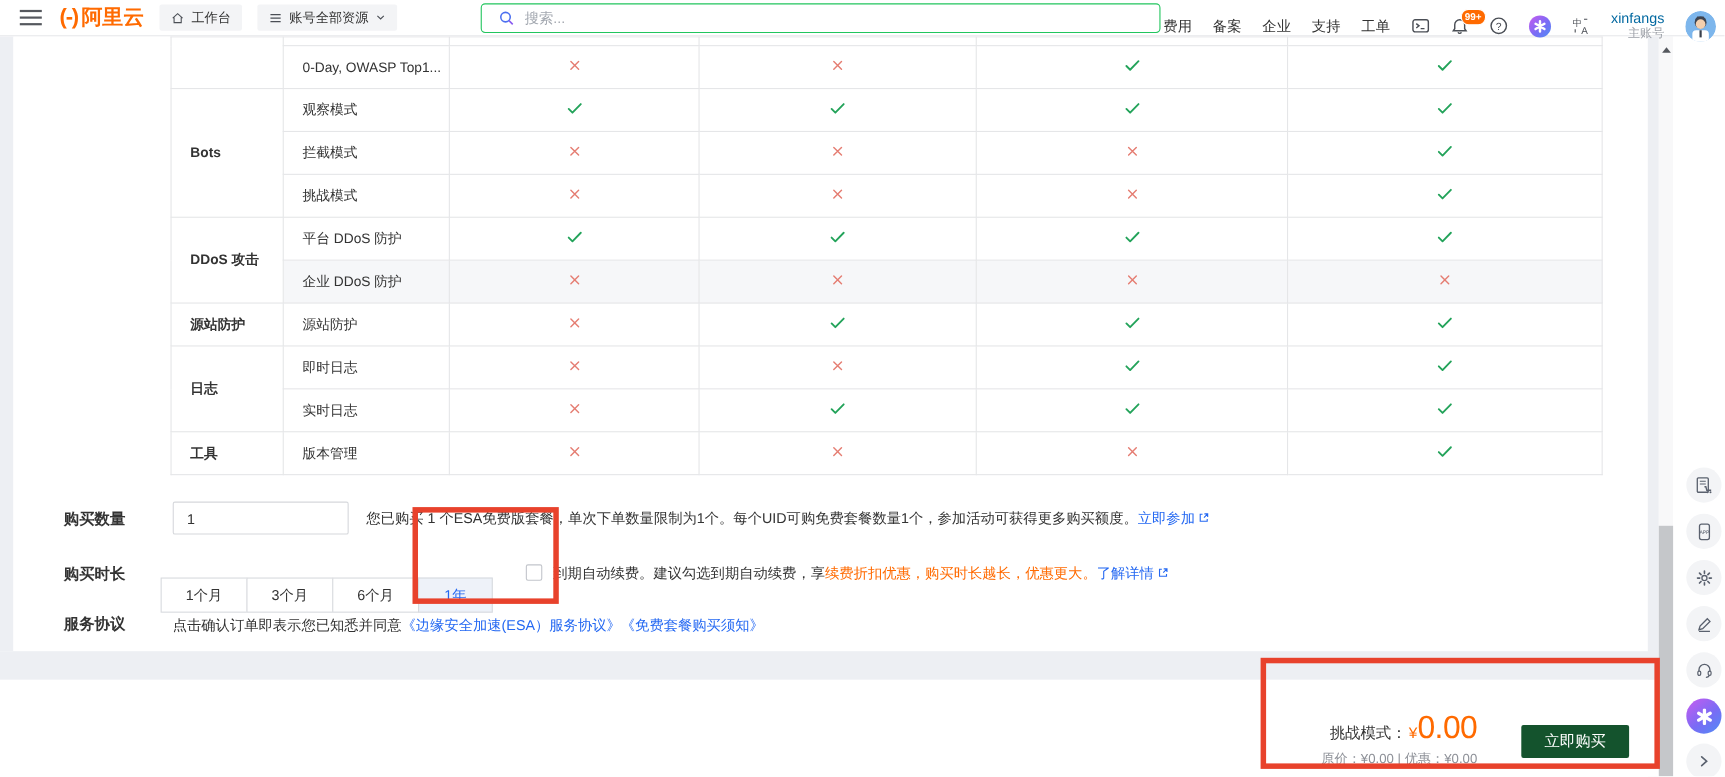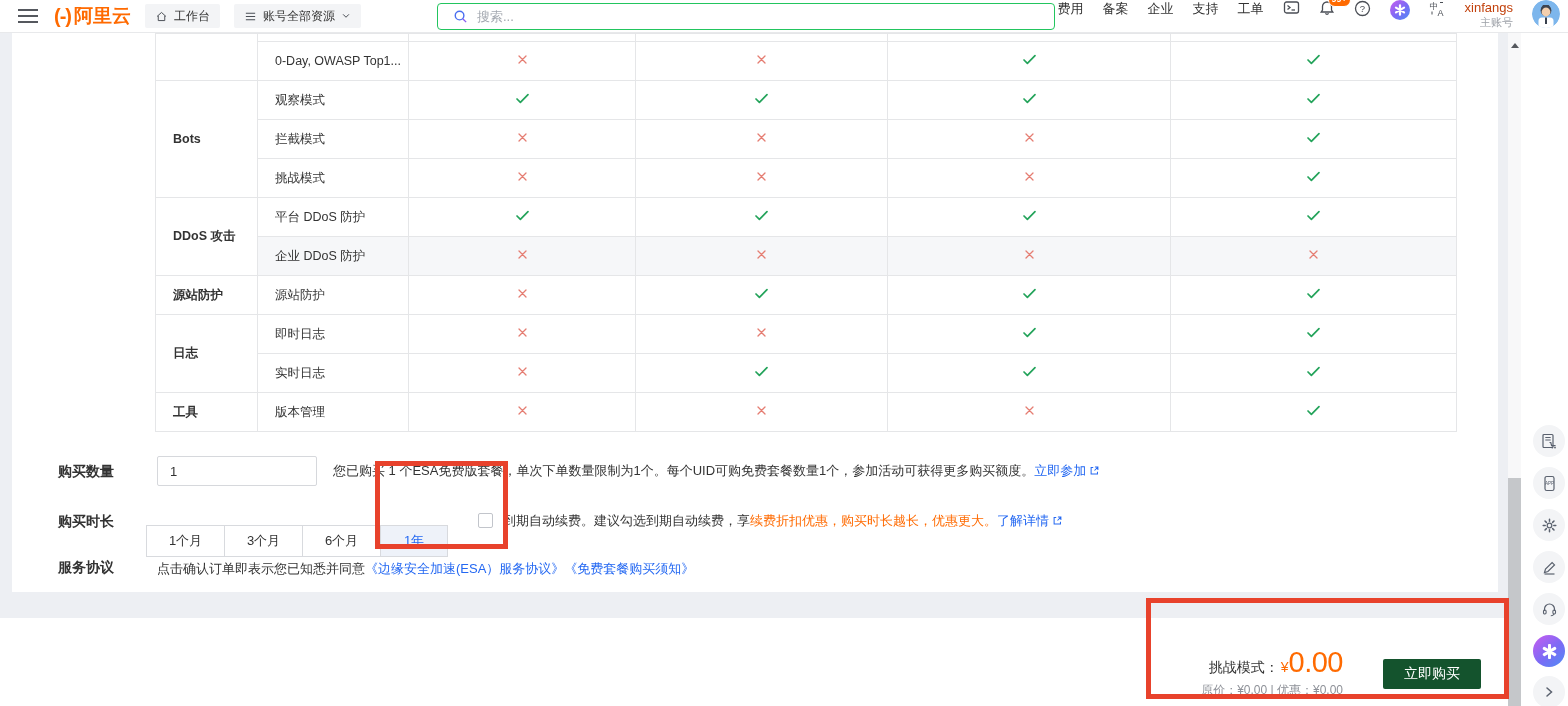--- a/index.html
+++ b/index.html
@@ -14,30 +14,30 @@
   .hamburger{ display:flex; flex-direction:column; gap:4px; cursor:pointer; padding:4px 2px;}
   .hamburger i{ display:block; width:20px; height:2px; background:#55585e; }
   .logo{ display:flex; align-items:center; gap:3px; color:#ff6a00; font-weight:bold; font-size:19px; white-space:nowrap; cursor:pointer;}
   .logo .mark{ font-size:20px; letter-spacing:-1px; font-weight:bold; }
   .chip{ display:flex; align-items:center; gap:6px; background:#f3f4f6; border-radius:2px; height:24px;
          padding:0 10px; font-size:12px; color:#333; cursor:pointer; white-space:nowrap; }
   .search{ position:absolute; left:437px; top:3px; width:618px; height:27px; border:1px solid #22c55e;
            border-radius:4px; background:#fff; display:flex; align-items:center; gap:9px; padding-left:15px; }
   .search input{ border:none; outline:none; font-size:13px; color:#333; width:520px; background:transparent;}
   .search input::placeholder{ color:#a2a7af; }
-  .nav-right{ position:absolute; right:4px; top:0; height:47px; display:flex; align-items:flex-start; gap:19px;
+  .nav-right{ position:absolute; right:4px; top:0; height:47px; display:flex; align-items:center; gap:19px;
               font-size:13px; color:#333; }
   .nav-item{ cursor:pointer; white-space:nowrap; }
   .nav-ico{ position:relative; display:flex; align-items:center; justify-content:center; cursor:pointer; }
   .badge{ position:absolute; top:-8px; left:9px; background:#ff6a00; color:#fff; font-size:9px; line-height:11px;
           border-radius:7px; padding:1px 3px; border:1px solid #fff; font-weight:bold;}
   .ai-circle{ width:20px; height:20px; border-radius:50%; background:linear-gradient(135deg,#c95cf0 0%,#7a6bf5 55%,#4f8df5 100%);
               display:flex; align-items:center; justify-content:center; }
   .user{ display:flex; flex-direction:column; align-items:flex-end; line-height:1.25; }
-  .user .name{ font-size:13px; color:#c2410c; }
+  .user .name{ font-size:13px; color:#0369a1; }
   .user .type{ font-size:11px; color:#9b9fa6; }
   .avatar{ width:28px; height:28px; border-radius:50%; overflow:hidden; cursor:pointer; margin-right:4px;}
 
   
   .gutter-l{ position:absolute; left:0; top:33px; width:12px; height:559px; background:#edeff3; }
   .gutter-r{ position:absolute; left:1498px; top:33px; width:10px; height:673px; background:#edeff3; }
   .band{ position:absolute; left:0; top:592px; width:1508px; height:26px; background:#edeff3; }
   .buybar{ position:absolute; left:0; top:618px; width:1530px; height:88px; background:#fff; }
 
   

